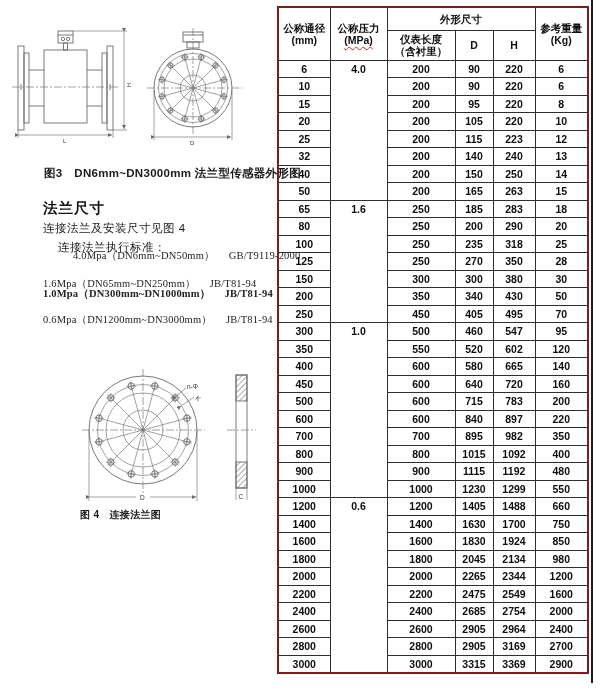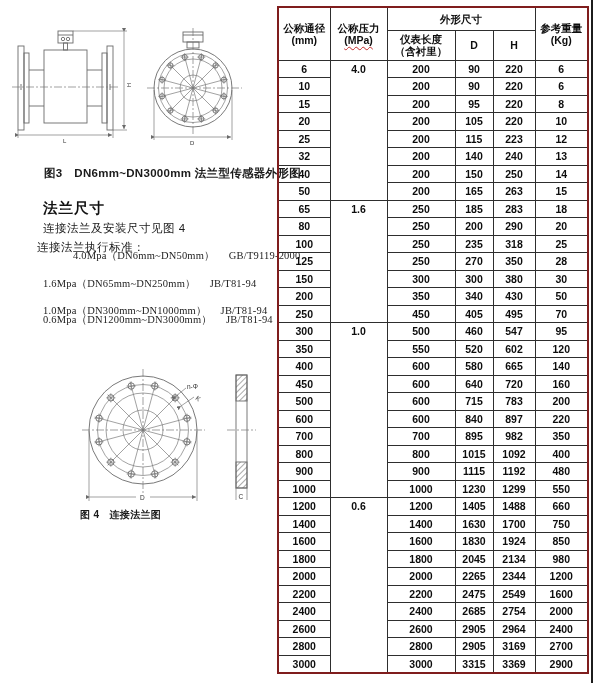--- a/index.html
+++ b/index.html
@@ -148,29 +148,29 @@
     <line class="thin" x1="226" y1="74" x2="226" y2="124"></line>
     <line class="thin" x1="149" y1="121" x2="225" y2="121" marker-start="url(#ar)" marker-end="url(#ar)"></line>
     <text x="184" y="129" font-size="6">D</text>
   </g>
 </svg>
 
 <div class="abs fig-caption" style="left:44px;top:166px;">图3　DN6mm~DN3000mm 法兰型传感器外形图</div>
 
 <div class="abs section-heading" style="left:43px;top:199px;">法兰尺寸</div>
 <div class="abs body-line" style="left:43px;top:221px;">连接法兰及安装尺寸见图 4</div>
-<div class="abs body-line" style="left:37px;top:240px;">连接法兰执行标准：</div>
+<div class="abs body-line" style="left:58px;top:240px;">连接法兰执行标准：</div>
 
 <div class="abs std-line" style="left:43px;top:249px;margin-left:30px;">
   <span>4.0Mpa（DN6mm~DN50mm）</span><span class="code">GB/T9119-2000</span>
 </div>
 <div class="abs std-line" style="left:43px;top:277px;">
   <span>1.6Mpa（DN65mm~DN250mm）</span><span class="code">JB/T81-94</span>
 </div>
-<div class="abs std-line" style="left:43px;top:304px;">
+<div class="abs std-line" style="left:43px;top:287px;font-weight:bold;">
   <span>1.0Mpa（DN300mm~DN1000mm）</span><span class="code">JB/T81-94</span>
 </div>
 <div class="abs std-line" style="left:43px;top:313px;">
   <span>0.6Mpa（DN1200mm~DN3000mm）</span><span class="code">JB/T81-94</span>
 </div>
 
 <svg class="abs" style="left:42px;top:343px;" width="225" height="170" viewBox="0 0 225 170">
   <defs>
     <pattern id="hatch" width="4" height="4" patternUnits="userSpaceOnUse" patternTransform="rotate(45)">
       <line x1="0" y1="0" x2="0" y2="4" stroke="#555" stroke-width="1"></line>

